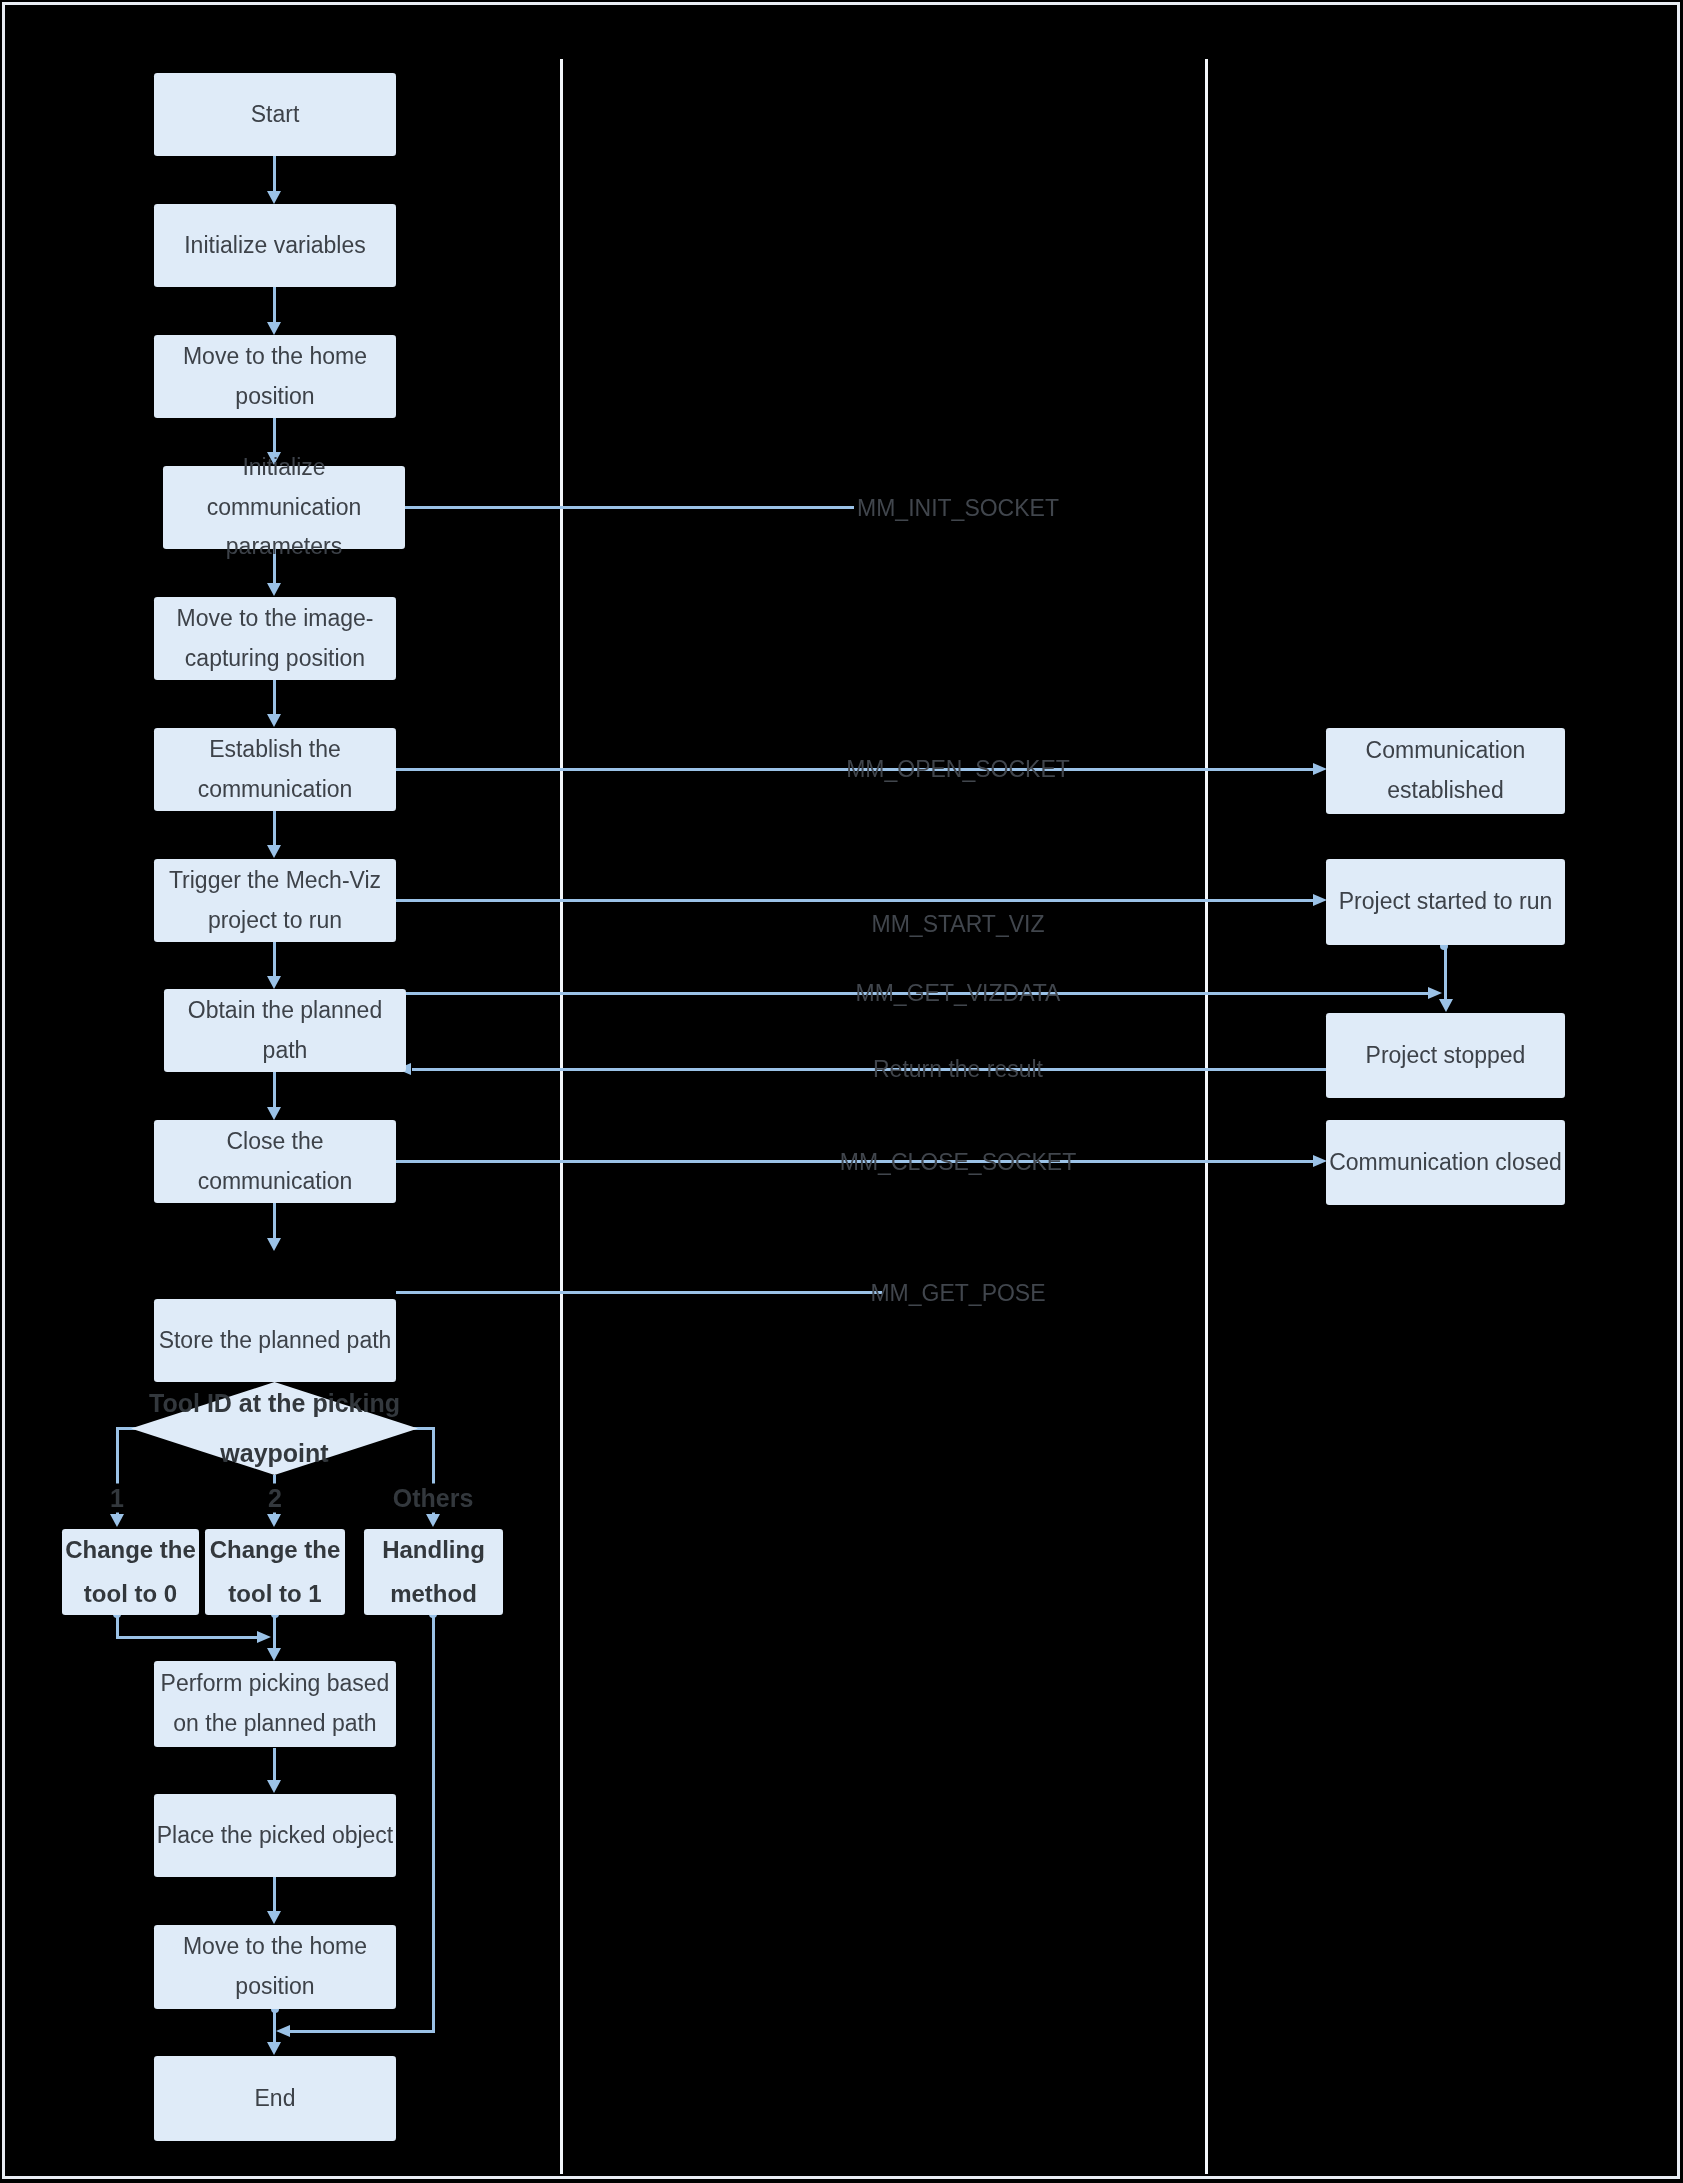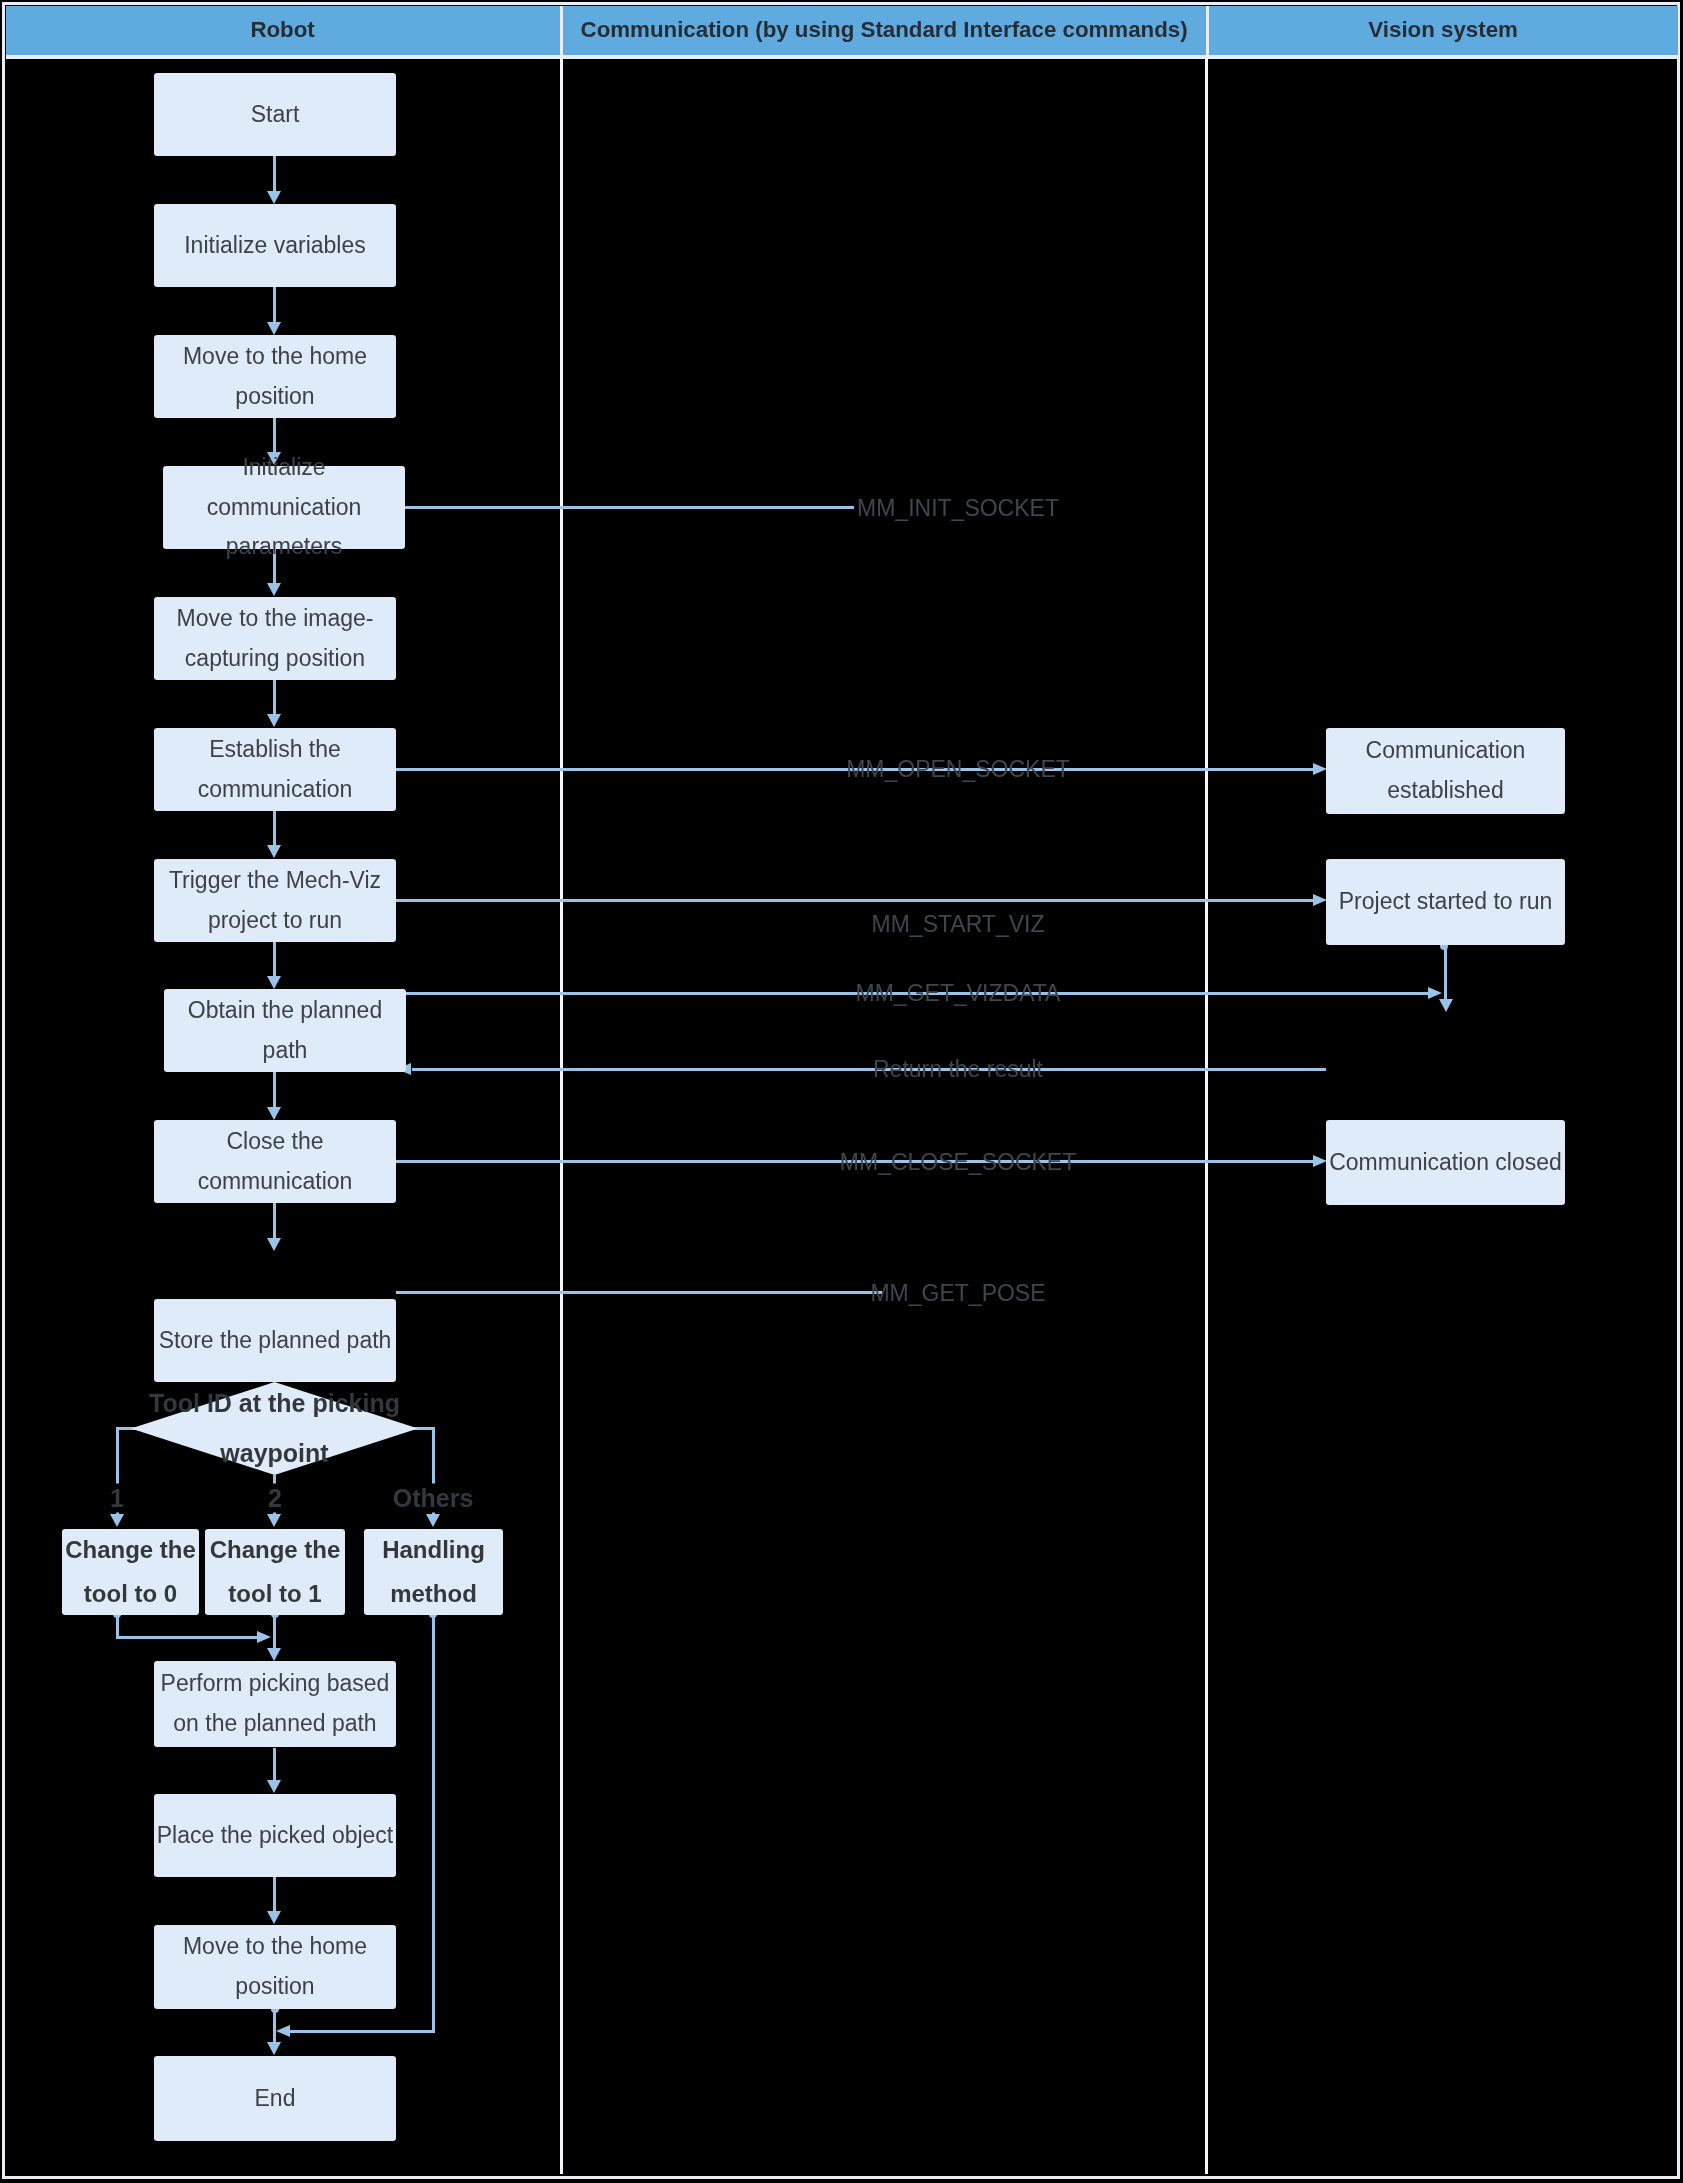--- a/index.html
+++ b/index.html
@@ -35,25 +35,20 @@
   .dmdlab{position:absolute;left:143px;top:1377px;width:263px;height:102px;display:flex;
        align-items:center;justify-content:center;text-align:center;font-weight:700;
        font-size:25px;line-height:2.0;color:var(--btx);}
 </style>
 </head>
 <body>
 
 <div id="stage">
   <div class="frame"></div>
 
-  <div class="hdrrow">
-    <div class="hdrcell" style="left:0;width:554px;">Robot</div>
-    <div class="hdrcell" style="left:557px;width:643px;">Communication (by using Standard Interface commands)</div>
-    <div class="hdrcell" style="left:1203px;width:469px;">Vision system</div>
-  </div>
 
   <div class="divider" style="left:560px;top:59px;height:2115px;"></div>
   <div class="divider" style="left:1205px;top:59px;height:2115px;"></div>
 
   <div class="hl" style="left:396px;top:506px;width:458px;"></div>
   <div class="hl" style="left:396px;top:768px;width:918px;"></div>
   <div class="tr" style="left:1313px;top:763px;"></div>
   <div class="hl" style="left:396px;top:899px;width:918px;"></div>
   <div class="tr" style="left:1313px;top:894px;"></div>
   <div class="hl" style="left:396px;top:992px;width:1033px;"></div>
@@ -146,15 +141,16 @@
   <div class="cmd" style="left:958px;top:508px;">MM_INIT_SOCKET</div>
   <div class="cmd" style="left:958px;top:769px;">MM_OPEN_SOCKET</div>
   <div class="cmd" style="left:958px;top:900px;margin-top:24px;">MM_START_VIZ</div>
   <div class="cmd" style="left:958px;top:993px;">MM_GET_VIZDATA</div>
   <div class="cmd" style="left:958px;top:1069px;">Return the result</div>
   <div class="cmd" style="left:958px;top:1162px;">MM_CLOSE_SOCKET</div>
   <div class="cmd" style="left:958px;top:1293px;">MM_GET_POSE</div>
 
   <div class="box" style="left:1326px;top:728px;width:239px;height:86px;">Communication established</div>
   <div class="box nowrap" style="left:1326px;top:859px;width:239px;height:86px;text-align:center;">Project started to run</div>
+  <div class="box nowrap" style="left:1326px;top:1013px;width:239px;height:85px;">Project stopped</div>
   <div class="box nowrap" style="left:1326px;top:1120px;width:239px;height:85px;">Communication closed</div>
 </div>
 
 
 </body></html>

